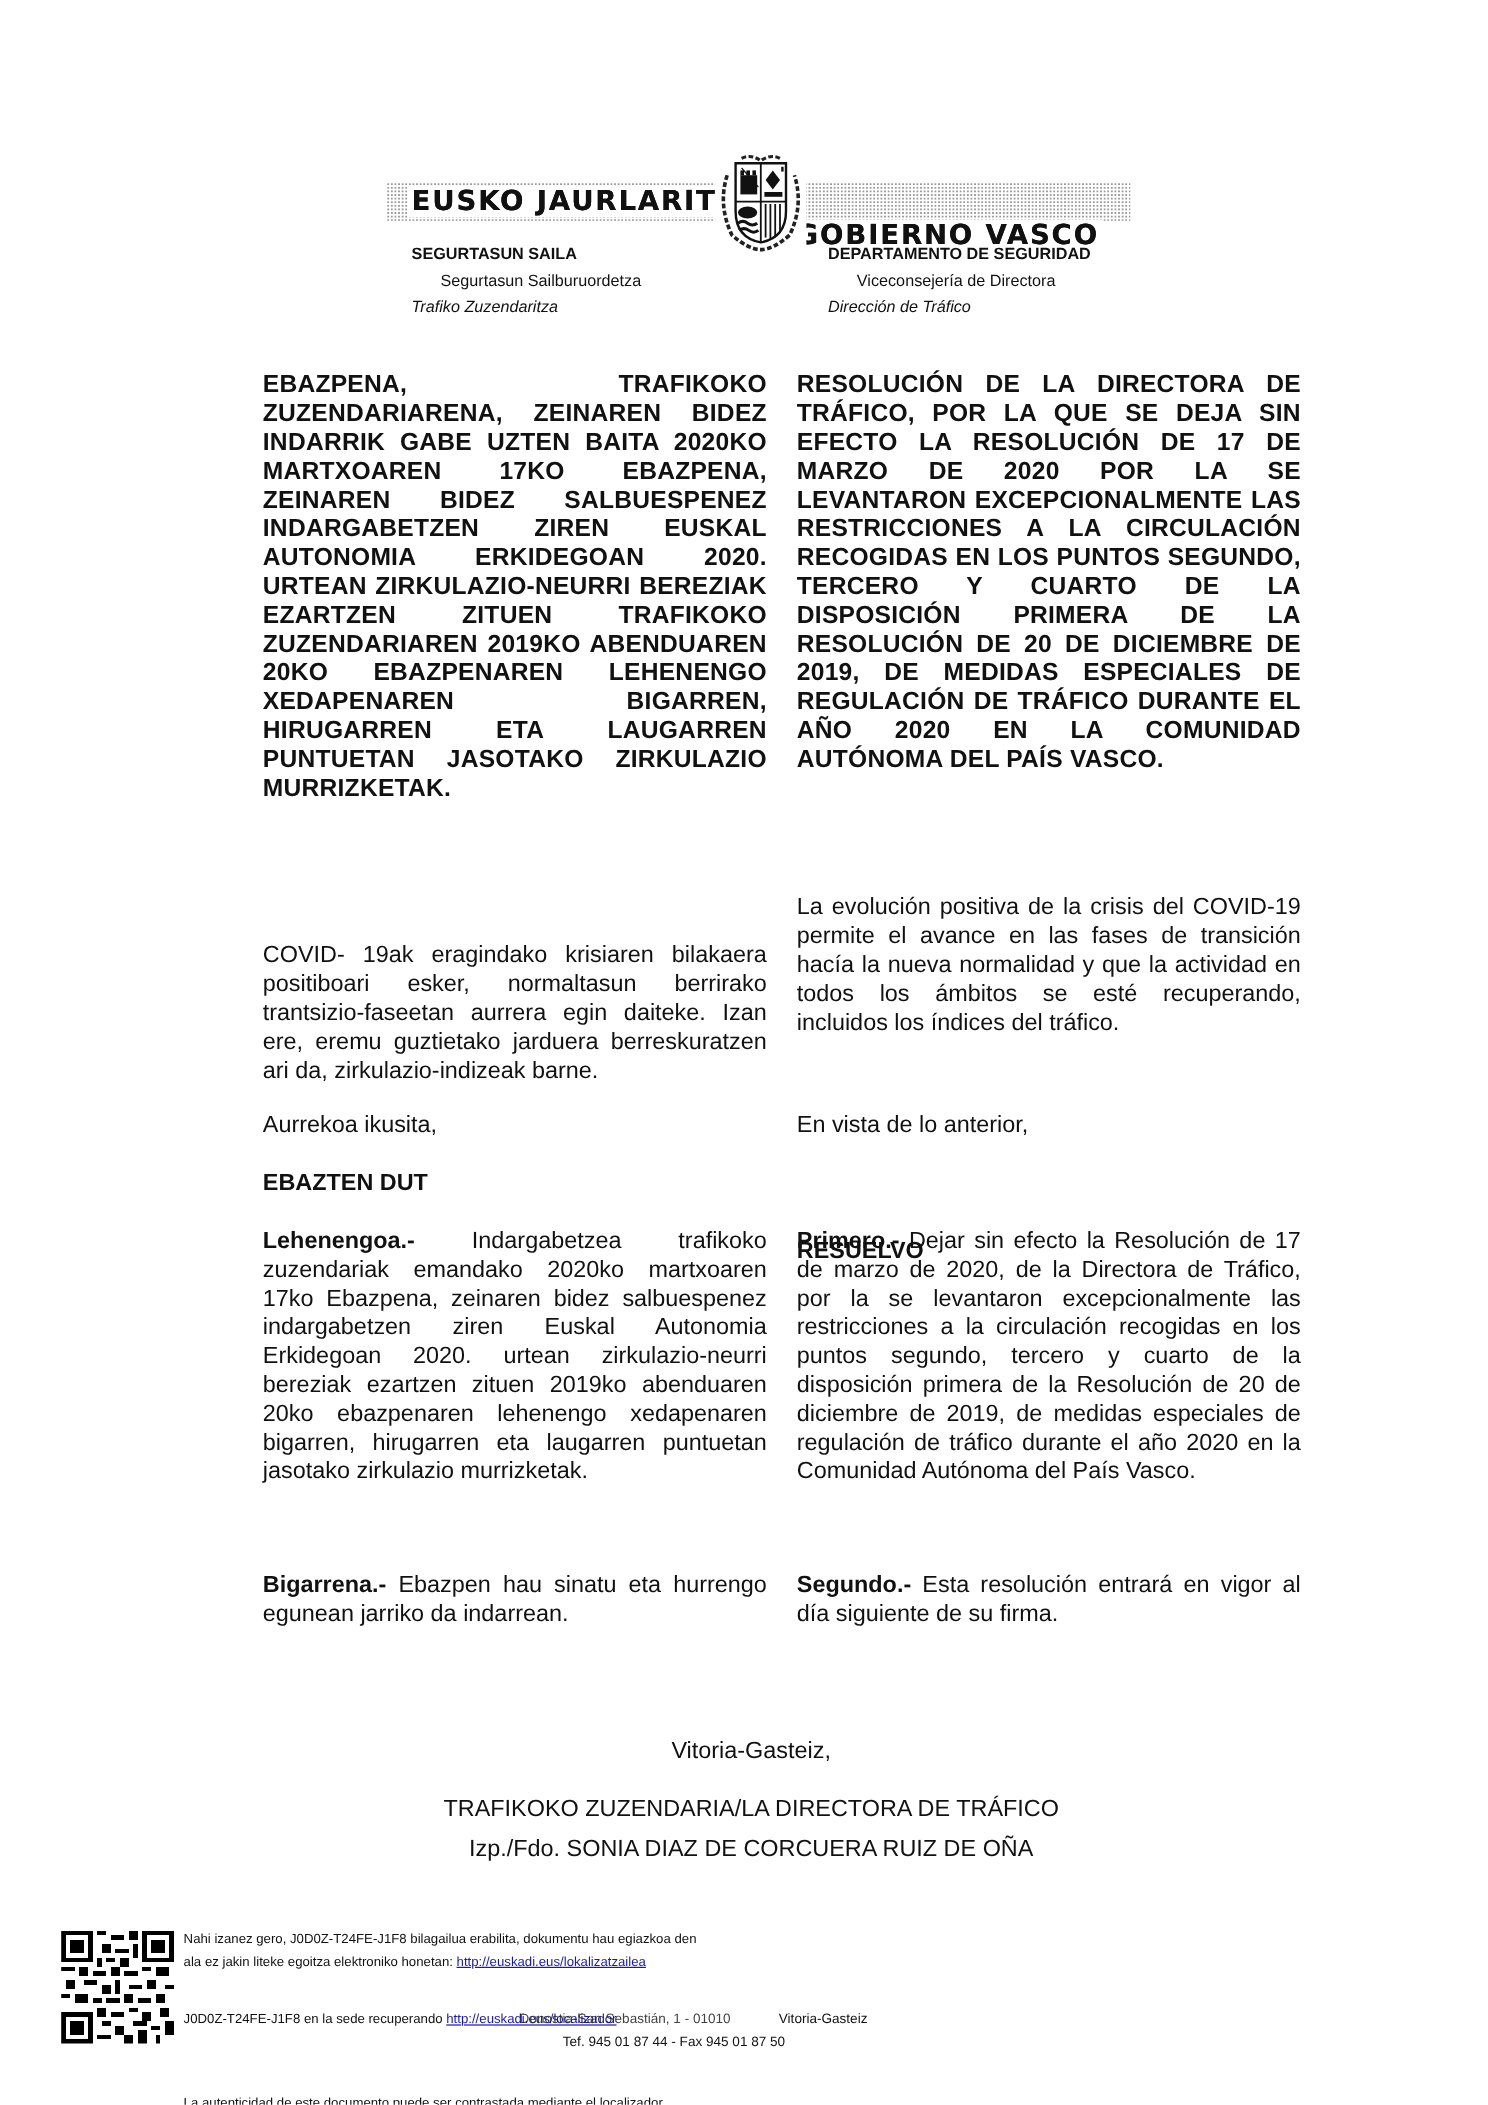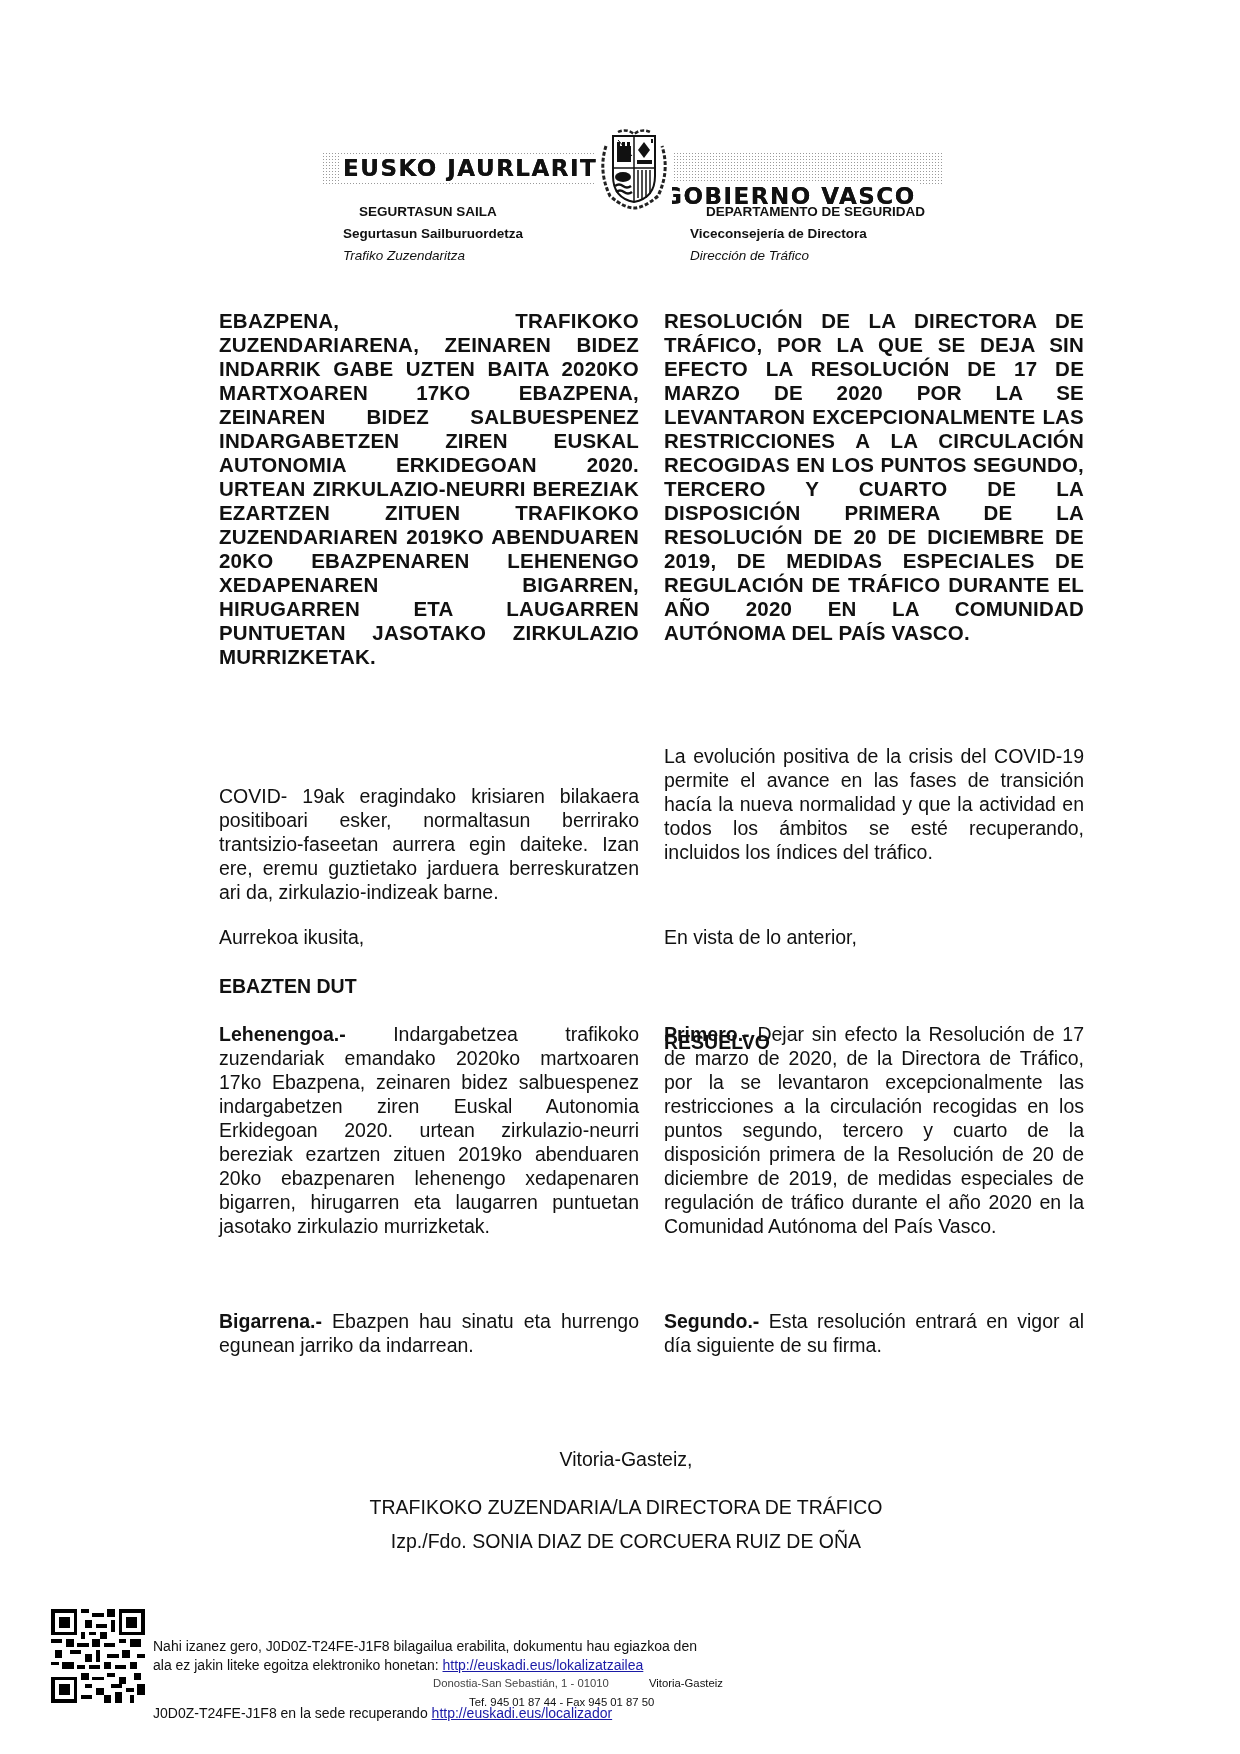--- a/index.html
+++ b/index.html
@@ -11,22 +11,22 @@
     background-size: 3px 3px; }
   .logo-text { position: absolute; top: 154px; font-family: "DejaVu Sans", sans-serif; font-weight: bold;
     font-size: 23px; letter-spacing: 1.5px; color: #111; background: transparent; line-height: 28px;
     text-shadow: 0 0 0 #111; }
   .logo-text span { background: #fff; padding: 0 3px; }
   .logo-left { left: 340px; }
   .logo-right { left: 660px; margin-top: 28px; }
   .crest { position: absolute; left: 596px; top: 126px; width: 76px; height: 84px; background: #fff; }
 
   .dept { position: absolute; font-size: 13.5px; line-height: 22px; }
-  .dept .l1 { font-weight: bold; margin-left: 16px; }
-  .dept .l2 { font-weight: bold; }
+  .dept .l1 { font-weight: bold; }
+  .dept .l2 { font-weight: normal; margin-left: 24px; }
   .dept .l3 { font-style: italic; }
   .dept-left { left: 343px; top: 201px; }
   .dept-right { left: 690px; top: 201px; }
 
   .col { position: absolute; width: 420px; }
   .col-left { left: 219px; }
   .col-right { left: 664px; }
 
   .title { font-weight: bold; font-size: 20.5px; line-height: 24px; text-align: justify; text-align-last: left; letter-spacing: 0.2px; }
   .title-left { top: 309px; }
@@ -50,21 +50,21 @@
   .art2-right { top: 1309px; }
   .label { font-weight: bold; }
 
   .sign { position: absolute; left: 0; width: 1240px; text-align: center; font-size: 19.5px; line-height: 24px; }
   .sign-place { top: 1447px; left: 6px; }
   .sign-role { top: 1495px; left: 6px; }
   .sign-name { top: 1529px; left: 6px; }
 
   .qr { position: absolute; left: 51px; top: 1609px; width: 94px; height: 94px; }
 
-  .foot { position: absolute; left: 153px; font-size: 14px; line-height: 19px; color: #111; margin-top: 30px; }
+  .foot { position: absolute; left: 153px; font-size: 11px; line-height: 19px; color: #111; }
   .foot a { color: #1a1aa6; text-decoration: underline; }
   .foot-1 { top: 1607px; }
   .foot-2 { top: 1626px; }
   .foot-3 { top: 1744px; }
   .foot-4 { top: 1674px; }
   .foot-addr { position: absolute; left: 433px; top: 1674px; font-size: 11.3px; line-height: 19px; color: #222; opacity: 0.85; }
   .foot-city { position: absolute; left: 649px; top: 1674px; font-size: 11.3px; line-height: 19px; }
   .foot-tel { position: absolute; left: 469px; top: 1693px; font-size: 11.3px; line-height: 19px; }
 </style>
 </head>

